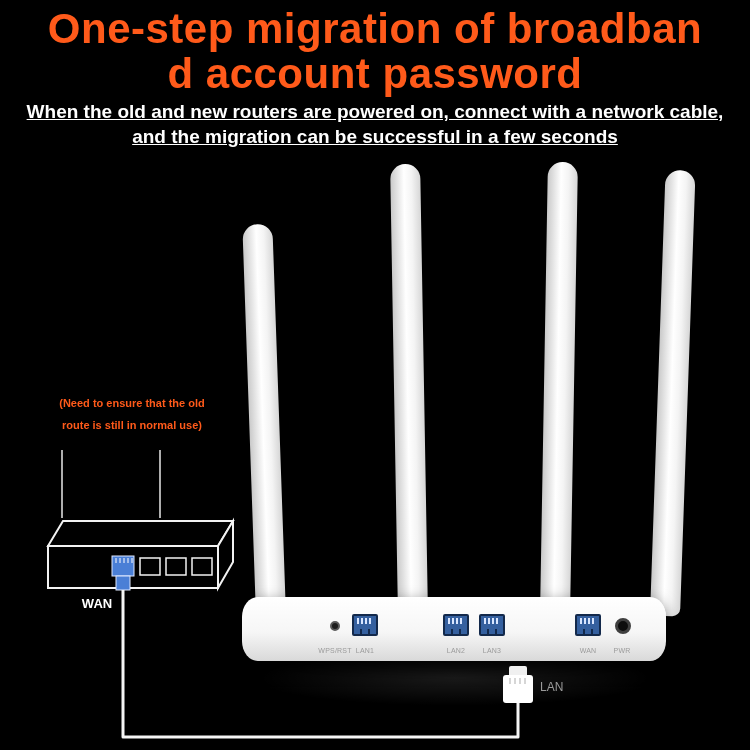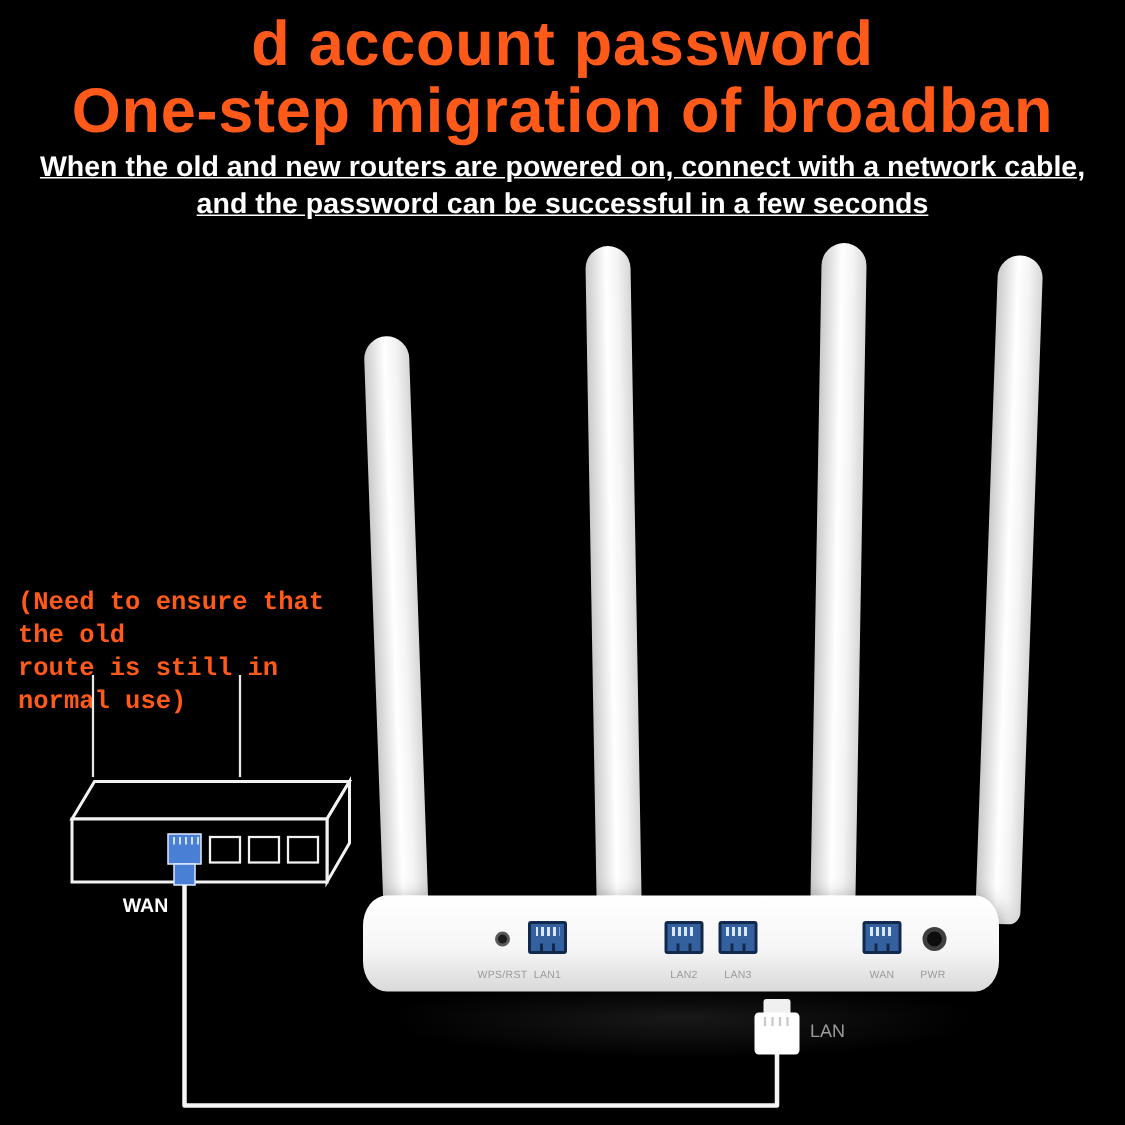--- a/index.html
+++ b/index.html
@@ -12,22 +12,22 @@
     position:absolute; top:6px; left:0; right:0; text-align:center;
     color:#ff5a1a; font-size:42px; font-weight:700; line-height:45px;
     letter-spacing:0.5px;
   }
   .subtitle {
     position:absolute; top:99px; left:0; right:0; text-align:center;
     color:#ffffff; font-size:19px; font-weight:700; line-height:25px;text-decoration:underline;
   }
   
   .annotation {
-    position:absolute; left:12px; top:392px; width:240px; 
-    color:#ff5a1a; font-size:17px; font-weight:700; line-height:22px;font-family:Liberation Mono, monospace;
+    position:absolute; left:12px; top:392px; width:240px; text-align:center;
+    color:#ff5a1a; font-size:11px; font-weight:700; line-height:22px;
   }
   
   .antenna {
     position:absolute; width:30px; z-index:1;
     border-radius:15px 15px 8px 8px;
     background:linear-gradient(90deg,#c9c9c9 0%,#ffffff 45%,#f4f4f4 70%,#d6d6d6 100%);
     transform-origin:50% 100%;
   }
   .a1 { left:256px; top:224px; height:392px; transform:rotate(-2deg); }
   .a2 { left:398px; top:164px; height:452px; transform:rotate(-1deg); }
@@ -79,26 +79,26 @@
     color:#9a9a9a; font-size:12px; font-weight:400;text-align:center;
   }
   .overlay { position:absolute; left:0; top:0; z-index:5; pointer-events:none; }
 </style>
 </head>
 <body>
 
 <div class="canvas">
 
   <div class="title">
+    <div>One-step migration of broadban</div>
     <div>d account password</div>
-    <div>One-step migration of broadban</div>
   </div>
   <div class="subtitle">
     <div>When the old and new routers are powered on, connect with a network cable,</div>
-    <div>and the password can be successful in a few seconds</div>
+    <div>and the migration can be successful in a few seconds</div>
   </div>
 
   <div class="annotation">
     <div>(Need to ensure that the old</div>
     <div>route is still in normal use)</div>
   </div>
 
   <div>
     <div class="router-shadow"></div>
     <div class="antenna a1"></div>

